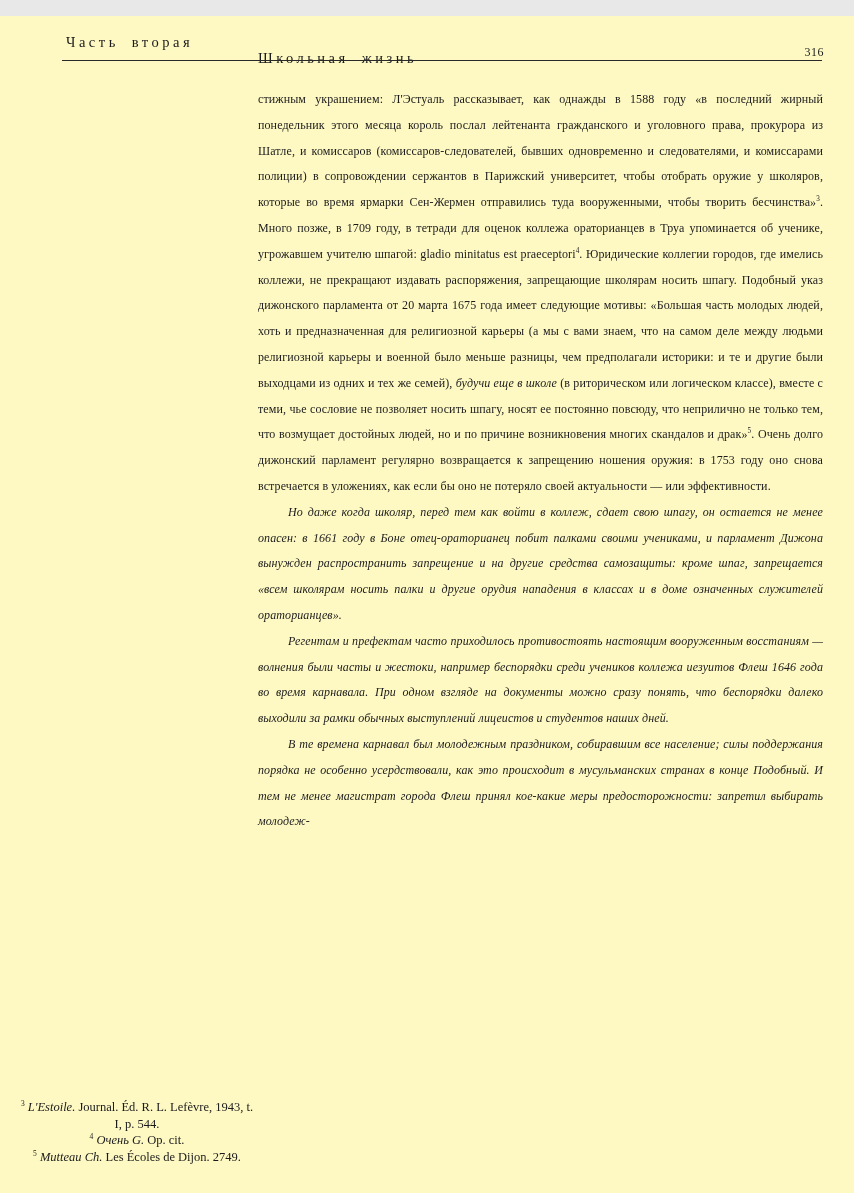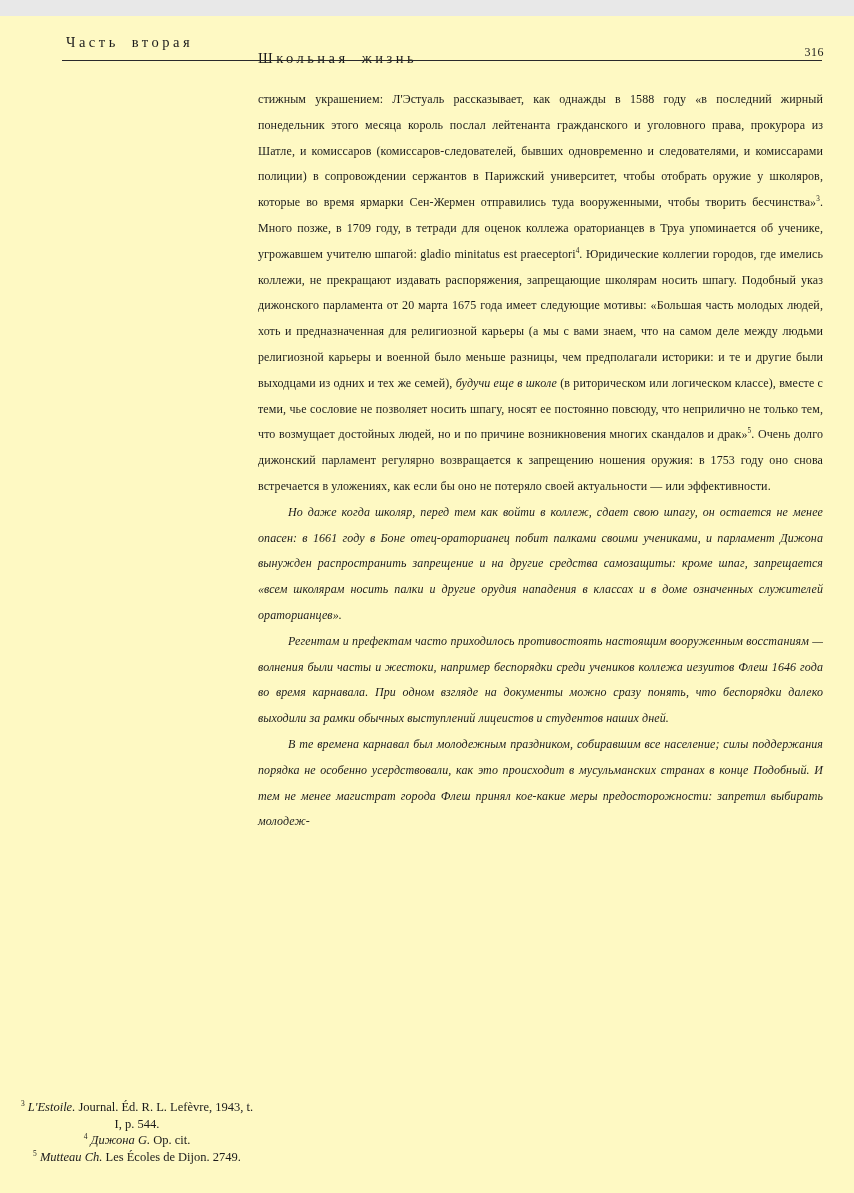--- a/index.html
+++ b/index.html
@@ -102,17 +102,17 @@
 
   <div class="body-text">
       <p><span>стижным украшением: Л'Эстуаль рассказывает, как однажды в 1588 году «в последний жирный понедельник этого месяца король послал лейтенанта гражданского и уголовного права, прокурора из Шатле, и комиссаров (комиссаров-следователей, бывших одновременно и следователями, и комиссарами полиции) в сопровождении сержантов в Парижский университет, чтобы отобрать оружие у школяров, которые во время ярмарки Сен-Жермен отправились туда вооруженными, чтобы творить бесчинства»</span><sup>3</sup><span>. Много позже, в 1709 году, в тетради для оценок коллежа ораторианцев в Труа упоминается об ученике, угрожавшем учителю шпагой: gladio minitatus est praeceptori</span><sup>4</sup><span>. Юридические коллегии городов, где имелись коллежи, не прекращают издавать распоряжения, запрещающие школярам носить шпагу. Подобный указ дижонского парламента от 20 марта 1675 года имеет следующие мотивы: «Большая часть молодых людей, хоть и предназначенная для религиозной карьеры (а мы с вами знаем, что на самом деле между людьми религиозной карьеры и военной было меньше разницы, чем предполагали историки: и те и другие были выходцами из одних и тех же семей), </span><span class="it">будучи еще в школе</span><span> (в риторическом или логическом классе), вместе с теми, чье сословие не позволяет носить шпагу, носят ее постоянно повсюду, что неприлично не только тем, что возмущает достойных людей, но и по причине возникновения многих скандалов и драк»</span><sup>5</sup><span>. Очень долго дижонский парламент регулярно возвращается к запрещению ношения оружия: в 1753 году оно снова встречается в уложениях, как если бы оно не потеряло своей актуальности — или эффективности.</span></p>
       <p class="indent"><span>Но даже когда школяр, перед тем как войти в коллеж, сдает свою шпагу, он остается не менее опасен: в 1661 году в Боне отец-ораторианец побит палками своими учениками, и парламент Дижона вынужден распространить запрещение и на другие средства самозащиты: кроме шпаг, запрещается «всем школярам носить палки и другие орудия нападения в классах и в доме означенных служителей ораторианцев».</span></p>
       <p class="indent"><span>Регентам и префектам часто приходилось противостоять настоящим вооруженным восстаниям — волнения были часты и жестоки, например беспорядки среди учеников коллежа иезуитов Флеш 1646 года во время карнавала. При одном взгляде на документы можно сразу понять, что беспорядки далеко выходили за рамки обычных выступлений лицеистов и студентов наших дней.</span></p>
       <p class="indent"><span>В те времена карнавал был молодежным праздником, собиравшим все население; силы поддержания порядка не особенно усердствовали, как это происходит в мусульманских странах в конце Подобный. И тем не менее магистрат города Флеш принял кое-какие меры предосторожности: запретил выбирать молодеж-</span></p>
     </div>
 
   <div class="footnotes">
       <div class="footnote"><sup>3</sup><span> </span><span class="it">L'Estoile.</span><span> Journal. Éd. R. L. Lefèvre, 1943, t. I, p. 544.</span></div>
-      <div class="footnote"><sup>4</sup><span> </span><span class="it">Дижона G.</span><span> Op. cit.</span></div>
+      <div class="footnote"><sup>4</sup><span> </span><span class="it">Очень G.</span><span> Op. cit.</span></div>
       <div class="footnote"><sup>5</sup><span> </span><span class="it">Mutteau Ch.</span><span> Les Écoles de Dijon. 2749.</span></div>
     </div>
 
 </div>
 
 </body></html>

